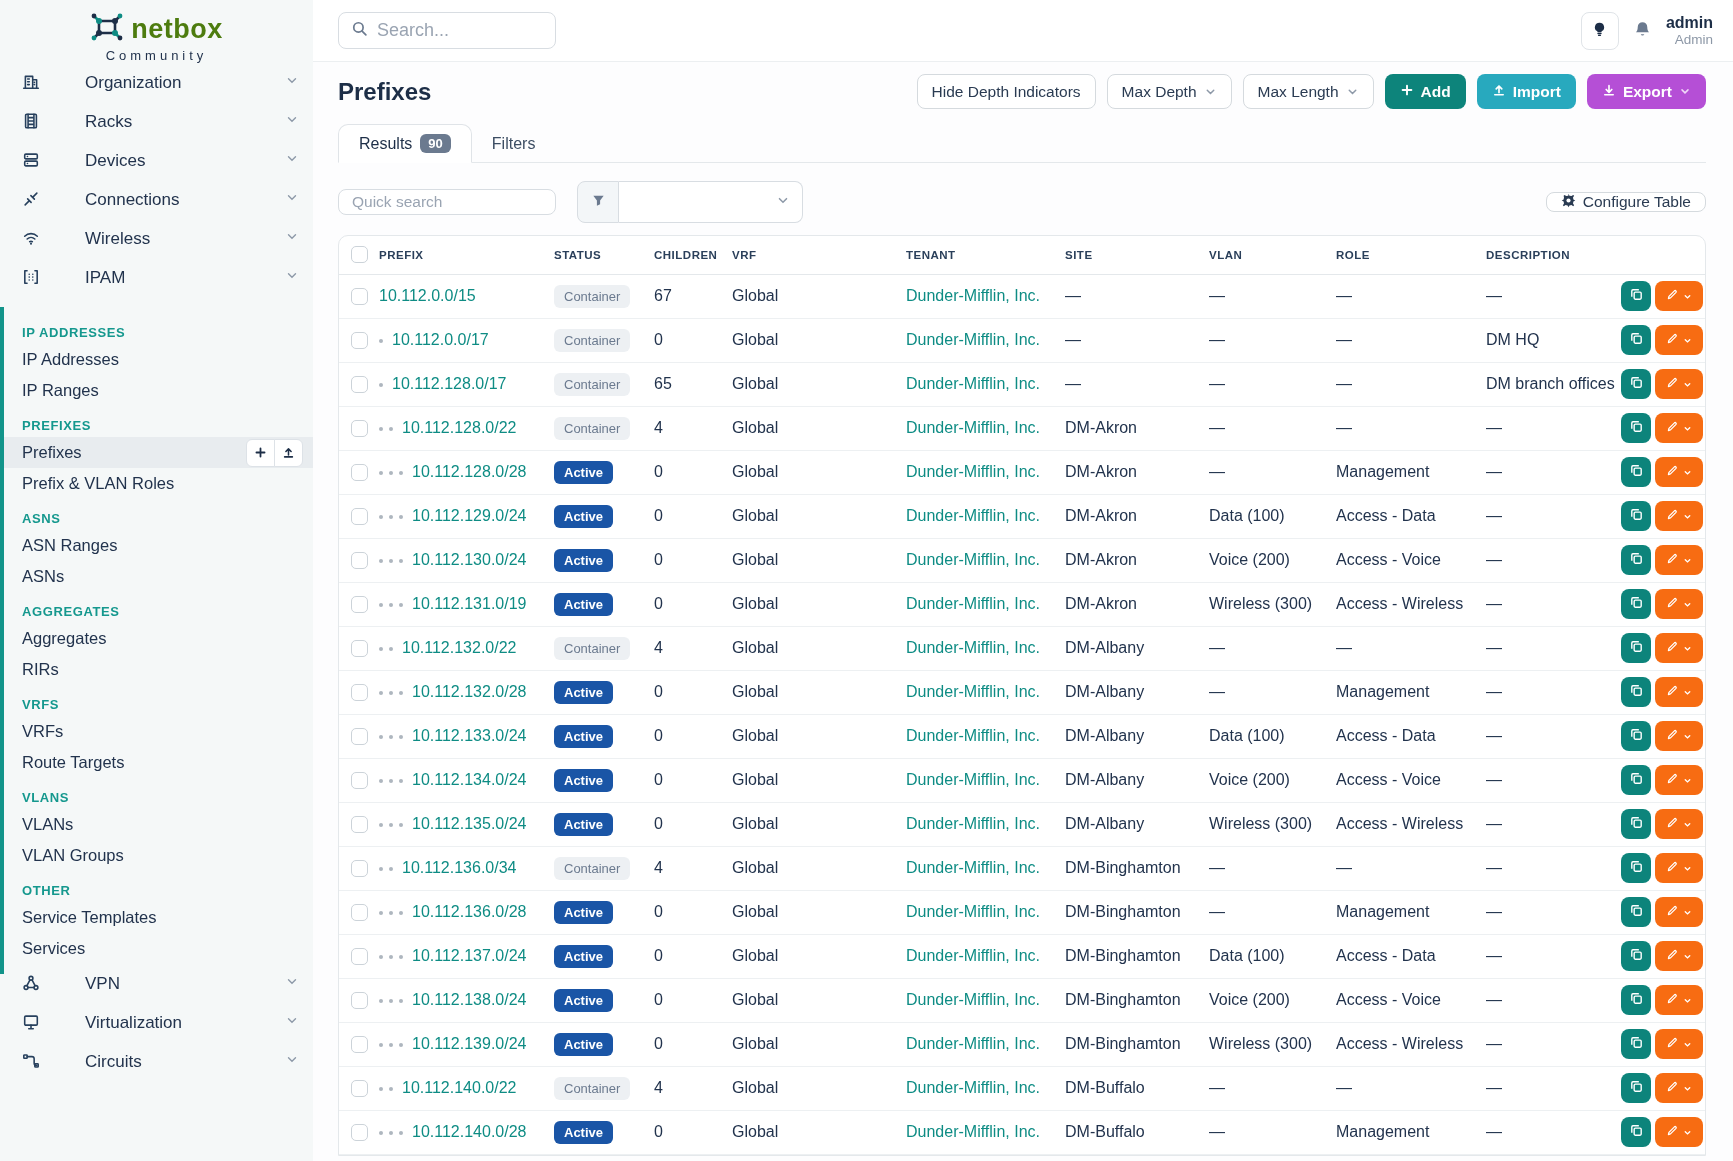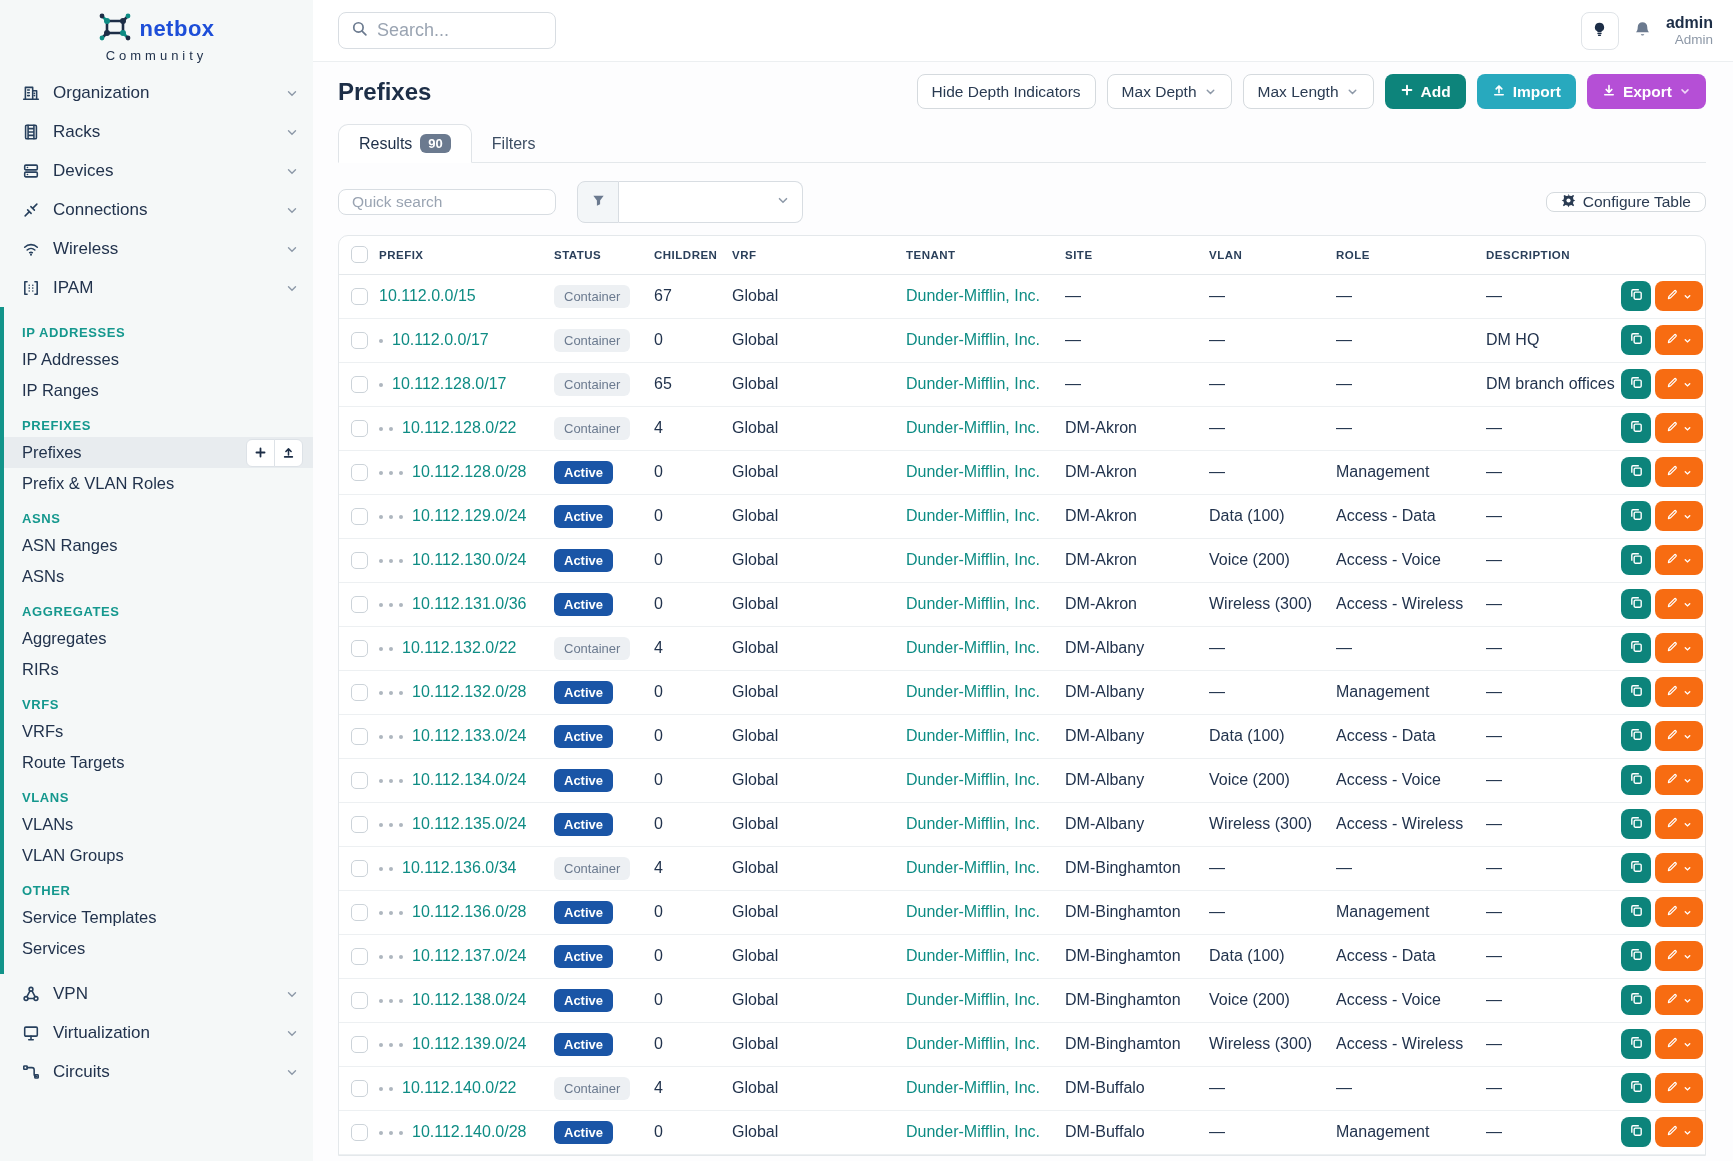--- a/index.html
+++ b/index.html
@@ -4,24 +4,24 @@
 <style>
   * { margin:0; padding:0; box-sizing:border-box; }
   html,body { width:1733px; height:1161px; overflow:hidden;
     font-family:"Liberation Sans", sans-serif; background:#fff; color:#22334d; }
 
   
   .sidebar { position:fixed; left:0; top:0; width:313px; height:1161px;
     background:#f5f8f8; overflow:hidden; }
   .logo-wrap { text-align:center; padding-top:12px; padding-bottom:10px; }
   .logo-row { display:flex; align-items:center; justify-content:center; gap:7px; }
-  .logo-name { font-size:22px; font-weight:bold; color:#1d4ed8; letter-spacing:.5px; }
+  .logo-name { font-size:27px; font-weight:bold; color:#4d7c0f; letter-spacing:.5px; }
   .logo-sub { font-size:13px; letter-spacing:4px; color:#22334d; margin-top:2px; }
-  .nav-item { display:flex; align-items:center; height:39px; padding:0 14px 0 22px;
-    font-size:17px; color:#22334d; cursor:pointer; }
+  .nav-item { display:flex; align-items:flex-start; height:39px; padding:0 14px 0 22px;
+    font-size:17px; color:#22334d; cursor:pointer;gap:32px; }
   .nav-item .nav-icn { width:18px; height:18px; margin-right:13px; flex:none; display:flex; align-items:center; }
   .nav-item .nav-lbl { flex:1; }
   .nav-item .chev { color:#8d99a8; display:flex; }
   .subnav { border-left:4px solid #12948a; padding:6px 0 10px 0; }
   .sec-hdr { font-size:13px; font-weight:bold; letter-spacing:.6px; color:#15988e;
     padding:12px 0 4px 18px; }
   .sub-item { display:flex; align-items:center; height:31px; padding-left:18px; padding-right:10px;
     font-size:16.5px; color:#22334d; cursor:pointer; }
   .sub-item.active { background:#e8ecef; }
   .sub-item .sub-lbl { flex:1; }
@@ -769,21 +769,21 @@
         </button>
       </span>
     </td>
   </tr>
             <tr>
     <td><span class="chk"></span></td>
     <td><span class="dots">
                   <span class="dot"></span>
                   <span class="dot"></span>
                   <span class="dot"></span>
-                </span><a class="tlink">10.112.131.0/36</a></td>
+                </span><a class="tlink">10.112.131.0/19</a></td>
     <td><span class="badge active">Active</span></td>
     <td><span class="dark">0</span></td>
     <td class="dark">Global</td>
     <td><a class="tlink">Dunder-Mifflin, Inc.</a></td>
     <td class="tlink">DM-Akron</td>
     <td class="tlink">Wireless (300)</td>
     <td class="tlink">Access - Wireless</td>
     <td class="dark">—</td>
     <td class="act-cell">
       <span class="act-wrap">

